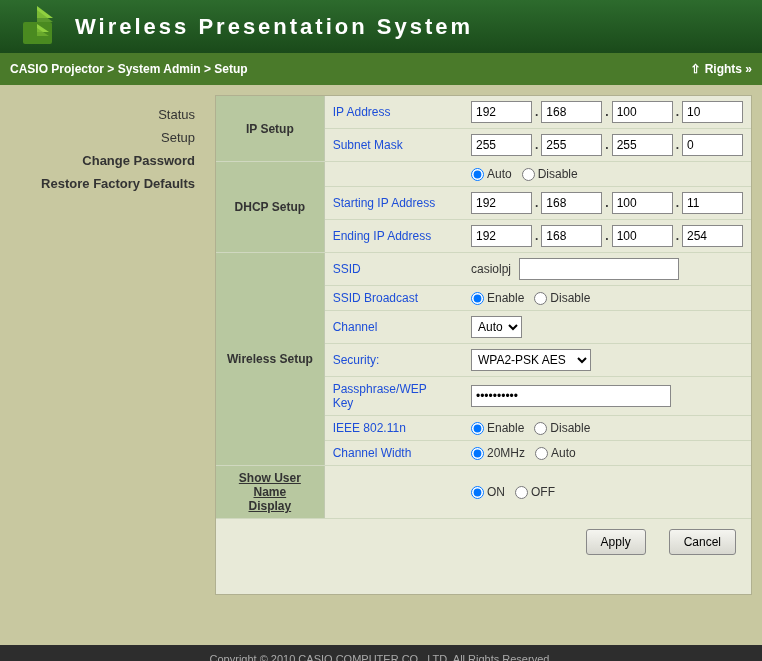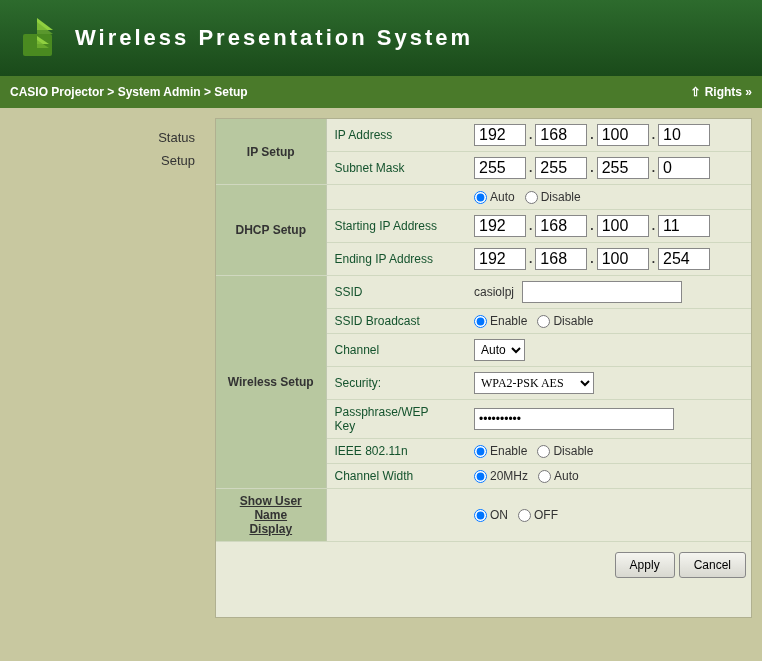--- a/index.html
+++ b/index.html
@@ -1,21 +1,21 @@
 <!DOCTYPE html>
 <html><head>
   <meta charset="utf-8">
   <style>
     * { box-sizing: border-box; margin: 0; padding: 0; }
     body { font-family: Arial, sans-serif; font-size: 13px; background: #c8c8a0; width: 762px; min-height: 661px; }
 
     
     .header {
       background: linear-gradient(to bottom, #2d6b2d, #1a4a1a);
-      height: 76px;
+      height: 53px;
       display: flex;
       align-items: center;
       padding: 8px 15px;
       gap: 15px;
     }
     .header-logo {
       width: 45px;
       height: 45px;
       position: relative;
     }
@@ -94,40 +94,40 @@
     table.form-table {
       width: 100%;
       border-collapse: collapse;
     }
     table.form-table td {
       padding: 5px 8px;
       vertical-align: middle;
       font-size: 12px;
     }
     .field-label {
-      color: #14532d;
+      color: #1d4ed8;
       width: 130px;
       padding-left: 10px;
     }
     .field-value {
       color: #333;
     }
 
     
     .ip-group {
       display: flex;
       align-items: center;
       gap: 2px;
     }
     .ip-octet {
-      width: 52px;
+      width: 61px;
       height: 22px;
       border: 1px solid #888;
       padding: 2px 4px;
-      font-size: 16px;
+      font-size: 12px;
       background: white;
     }
     .ip-dot {
       font-weight: bold;
       padding: 0 1px;
     }
 
     
     .text-input {
       height: 22px;
@@ -162,22 +162,22 @@
       border: 1px solid #888;
       background: white;
       font-size: 12px;
       padding: 0 2px;
     }
 
     
     .buttons-row {
       display: flex;
       justify-content: flex-end;
-      padding: 10px 5px;
-      gap: 4px;
+      padding: 10px 15px;
+      gap: 23px;
     }
     .btn {
       height: 26px;
       padding: 0 14px;
       border: 1px solid #888;
       border-radius: 3px;
       cursor: pointer;
       font-size: 12px;
       background: linear-gradient(to bottom, #f5f5f0, #d8d8d0);
     }
@@ -231,20 +231,22 @@
     <span>⇧</span>
     <span>Rights »</span>
   </span>
 </div>
 
 <div class="main-container">
 
   <div class="sidebar">
     <div class="sidebar-item">Status</div>
     <div class="sidebar-item">Setup</div>
+    <div class="sidebar-item bold">Change Password</div>
+    <div class="sidebar-item bold">Restore Factory Defaults</div>
   </div>
 
   <div class="content">
     <div class="content-inner">
       <table class="form-table">
         <colgroup>
           <col style="width:110px">
           <col style="width:140px">
           <col>
         </colgroup>
@@ -360,21 +362,21 @@
             <td class="field-value">
               <select class="select-input">
                 <option value="auto">Auto</option>
               </select>
             </td>
           </tr>
 
           <tr class="field-row">
             <td class="field-label">Security:</td>
             <td class="field-value">
-              <select class="select-input" style="width:120px;font-family:Liberation Serif, serif;">
+              <select class="select-input" style="width:120px;">
                 <option value="wpa2-psk-aes">WPA2-PSK AES</option>
                 <option value="none">None</option>
                 <option value="wep">WEP</option>
               </select>
             </td>
           </tr>
 
           <tr class="field-row">
             <td class="field-label" style="white-space:pre-line;">Passphrase/WEP
 Key</td>

